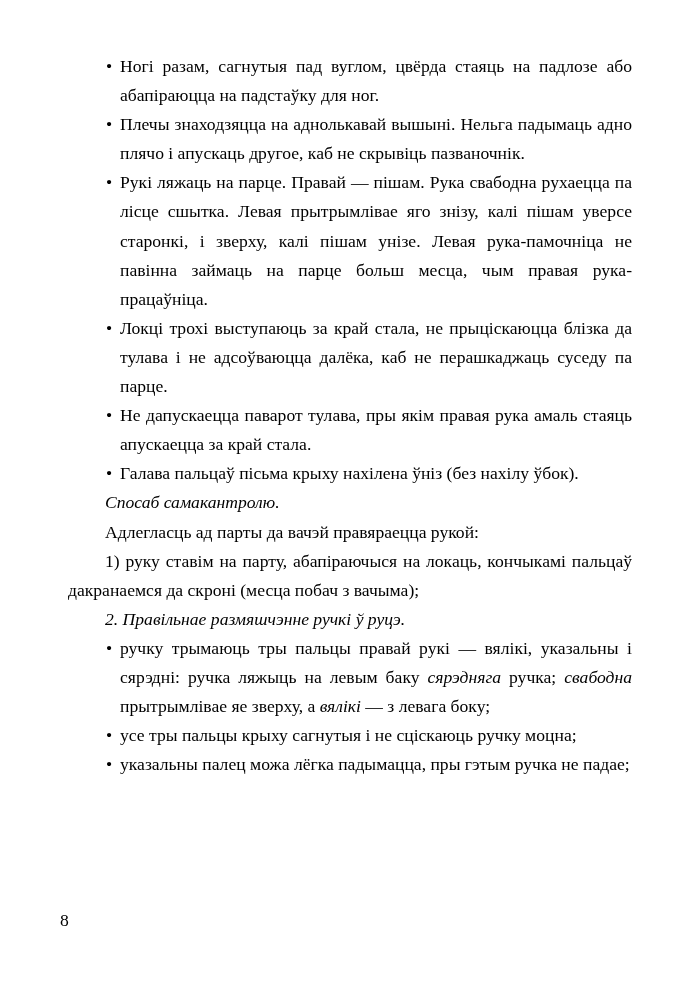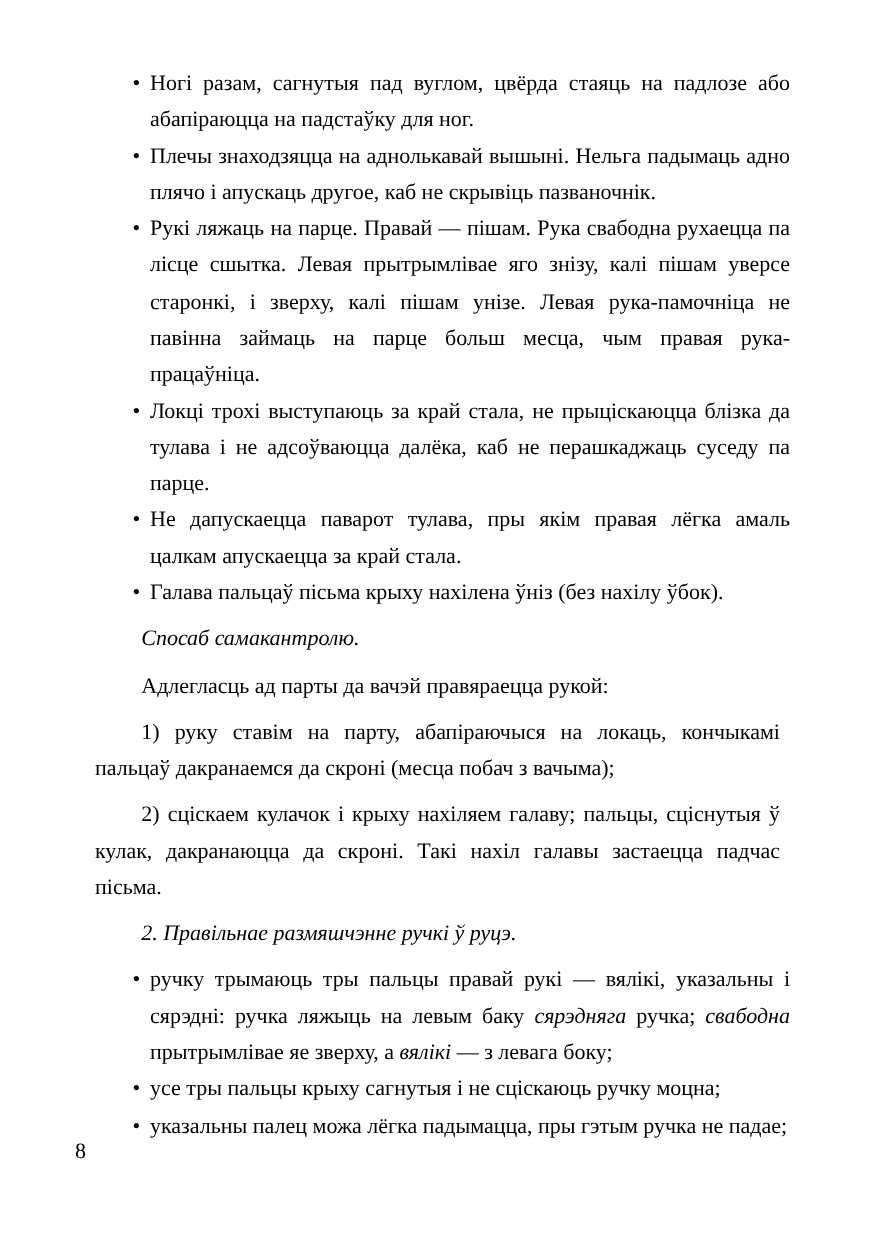--- a/index.html
+++ b/index.html
@@ -59,21 +59,21 @@
     width: 10px;
     line-height: 29.1px;
     font-size: 17.6px;
   }
   ul.bullets > li > .li-text {
     display: block;
   }
 
   
   p.para {
-    margin: 8px;
+    margin: 0;
     text-indent: 37px;
   }
 
   .it { font-style: italic; }
   .bi { font-style: italic; font-weight: normal; }
 
   
   #page-number {
     position: absolute;
     left: 60px;
@@ -102,35 +102,34 @@
         <li>
           <span class="bullet-dot">•</span>
           <span class="li-text">Рукі ляжаць на парце. Правай — пішам. Рука свабодна рухаецца па лісце сшытка. Левая прытрымлівае яго знізу, калі пішам уверсе старонкі, і зверху, калі пішам унізе. Левая рука-памочніца не павінна займаць на парце больш месца, чым правая рука-працаўніца.</span>
         </li>
         <li>
           <span class="bullet-dot">•</span>
           <span class="li-text">Локці трохі выступаюць за край стала, не прыціскаюцца блізка да тулава і не адсоўваюцца далёка, каб не перашкаджаць суседу па парце.</span>
         </li>
         <li>
           <span class="bullet-dot">•</span>
-          <span class="li-text">Не дапускаецца паварот тулава, пры якім правая лёгка амаль цалкам апускаецца за край стала.</span>
+          <span class="li-text">Не дапускаецца паварот тулава, пры якім правая рука амаль стаяць апускаецца за край стала.</span>
         </li>
         <li>
           <span class="bullet-dot">•</span>
           <span class="li-text">Галава пальцаў пісьма крыху нахілена ўніз (без нахілу ўбок).</span>
         </li>
       </ul>
 
     <p class="para blk it">Спосаб самакантролю.</p>
 
     <p class="para blk">Адлегласць ад парты да вачэй правяраецца рукой:</p>
 
     <p class="para blk">1) руку ставім на парту, абапіраючыся на локаць, кончыкамі пальцаў дакранаемся да скроні (месца побач з вачыма);</p>
 
-    <p class="para blk">2) сціскаем кулачок і крыху нахіляем галаву; пальцы, сціснутыя ў кулак, дакранаюцца да скроні. Такі нахіл галавы застаецца падчас пісьма.</p>
 
     <p class="para blk bi">2. Правільнае размяшчэнне ручкі ў руцэ.</p>
 
 
     <ul class="bullets blk" id="list-two">
         <li>
           <span class="bullet-dot">•</span>
           <span class="li-text"><span>ручку трымаюць тры пальцы правай рукі — вялікі, указальны і сярэдні: ручка ляжыць на левым баку </span><span class="it">сярэдняга</span><span> ручка; </span><span class="it">свабодна</span><span> прытрымлівае яе зверху, а </span><span class="it">вялікі</span><span> — з левага боку;</span></span>
         </li>
         <li>

